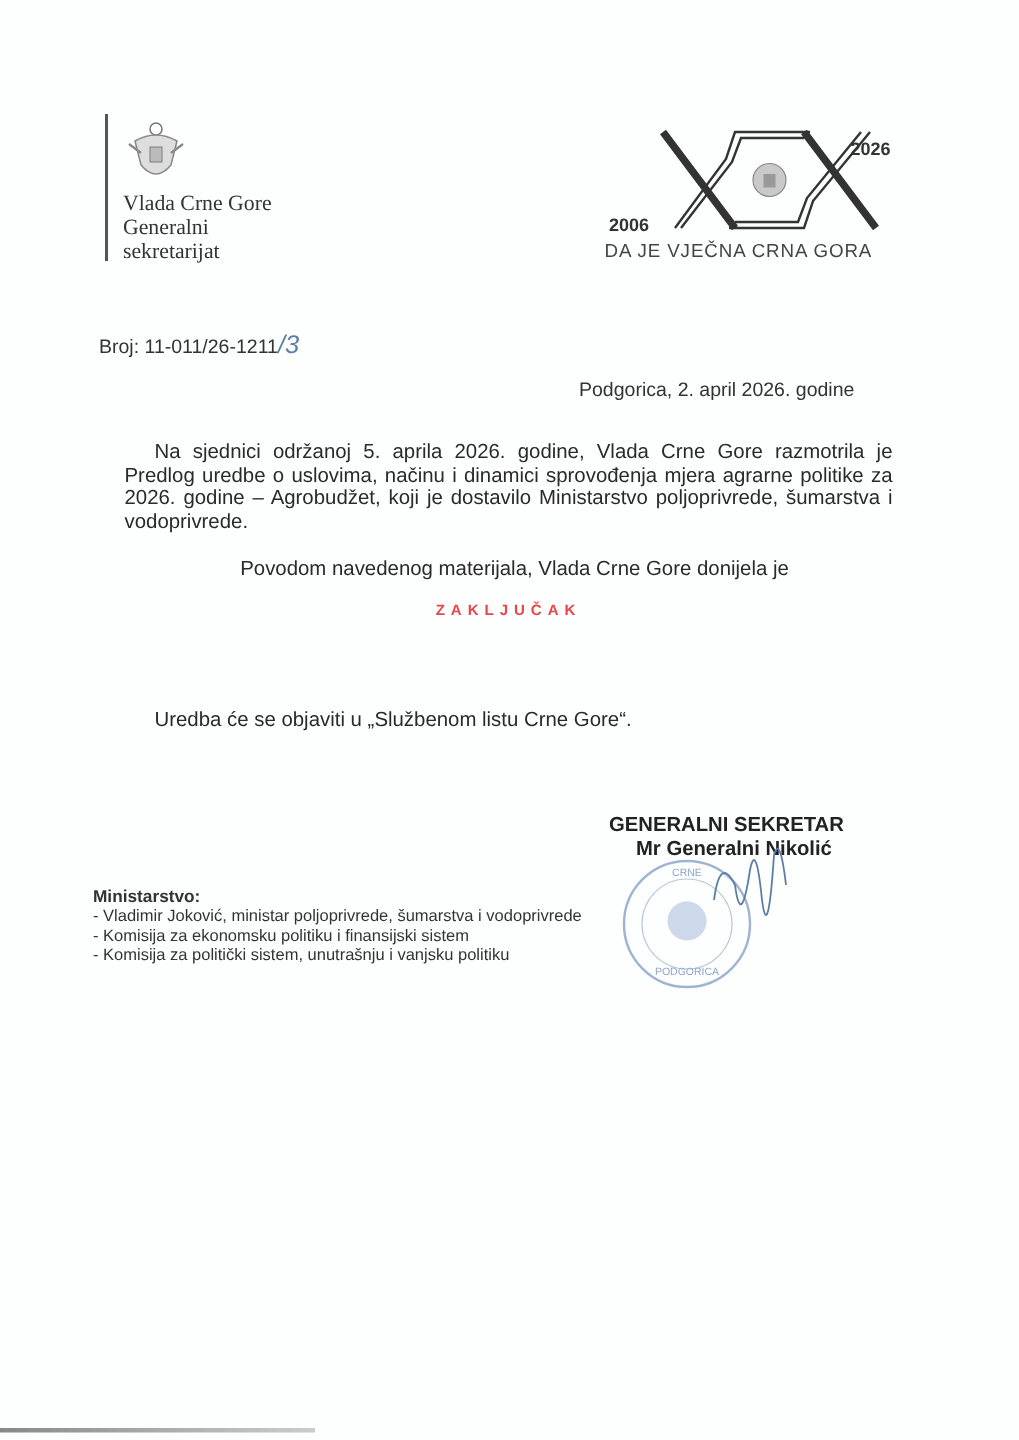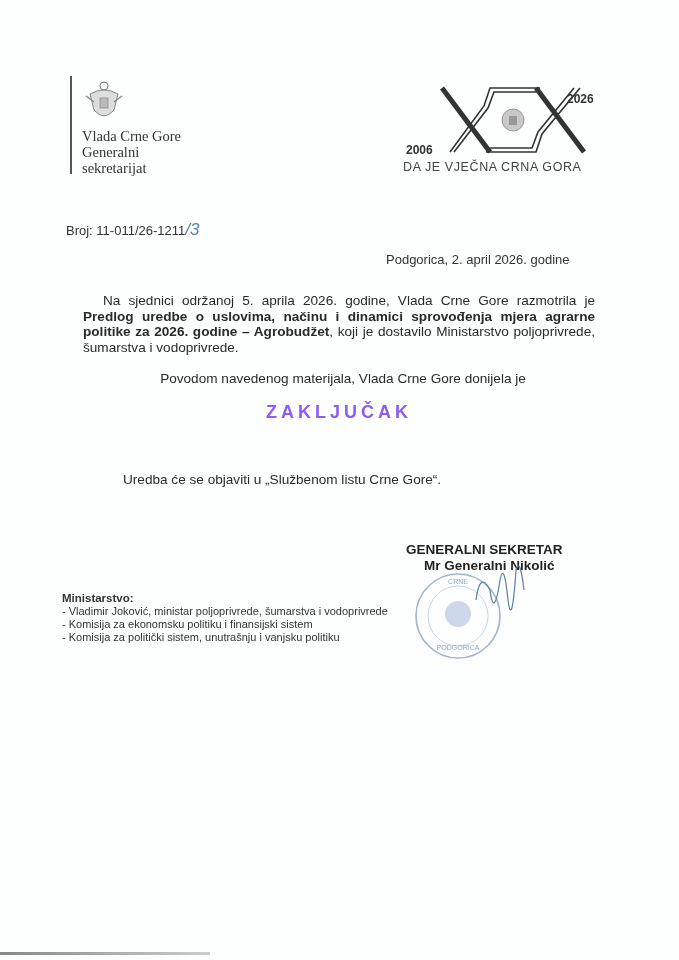--- a/index.html
+++ b/index.html
@@ -18,27 +18,27 @@
     .y2006 { position: absolute; left: 406px; top: 143px; font-size: 12px; font-weight: bold; color: #333; }
     .motto { position: absolute; left: 403px; top: 160px; font-size: 12.5px; color: #444; letter-spacing: 0.6px; }
 
     .broj { position: absolute; left: 66px; top: 220px; font-size: 13px; color: #333; }
     .broj-hand { color: #5b7ea8; font-style: italic; font-size: 17px; }
     .place-date { position: absolute; left: 386px; top: 220px; font-size: 13px; color: #333; margin-top: 32px; }
 
     .body-text { position: absolute; left: 83px; width: 512px; font-size: 13.6px; line-height: 15.5px; color: #2a2a2a; text-align: justify; }
     .p1 { top: 293px; }
     .p1 .indent { display: inline-block; width: 20px; }
-    .b { font-weight: bold; }
+    .b { font-weight: normal; }
     .p2 { top: 371px; left: 103px; width: 480px; text-align: center; }
 
-    .title { position: absolute; left: 0; width: 678px; top: 402px; text-align: center; font-weight: bold; font-size: 18px; letter-spacing: 4px; color: #8b5cf6; }
+    .title { position: absolute; left: 0; width: 678px; top: 402px; text-align: center; font-weight: bold; font-size: 10px; letter-spacing: 4px; color: #ef4444; }
 
     .p3 { top: 441px; }
-    .p4 { top: 472px; left: 103px; width: 480px; text-align: left; margin-left: 20px; }
+    .p4 { top: 472px; left: 103px; width: 480px; text-align: left; }
 
     .sig-title { position: absolute; left: 406px; top: 542px; font-weight: bold; font-size: 13.5px; color: #222; }
     .sig-name { position: absolute; left: 424px; top: 558px; font-weight: bold; font-size: 13.5px; color: #222; }
 
     .stamp { position: absolute; left: 412px; top: 570px; width: 92px; height: 92px; }
     .signature { position: absolute; left: 470px; top: 560px; width: 60px; height: 70px; }
 
     .recipients { position: absolute; left: 62px; top: 592px; font-size: 11px; line-height: 13px; color: #333; }
     .recipients .head { font-weight: bold; font-size: 11.5px; }
 

